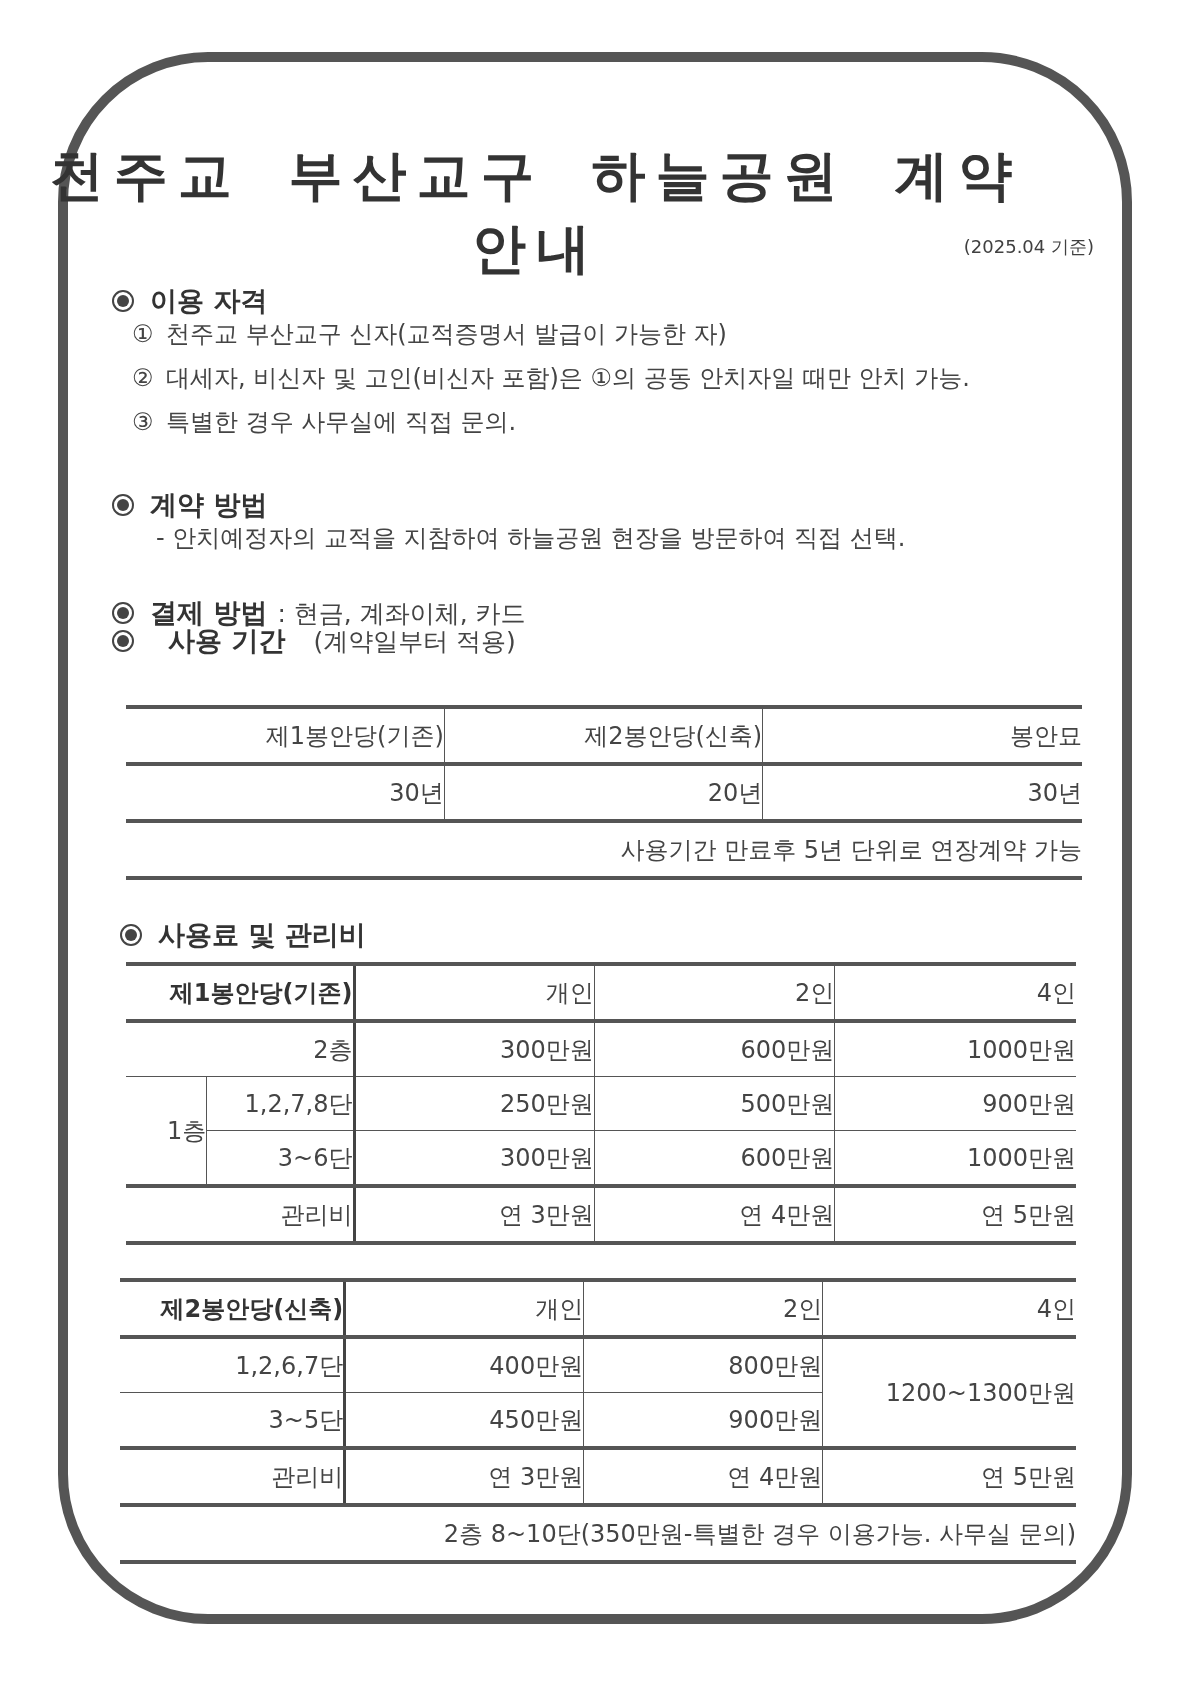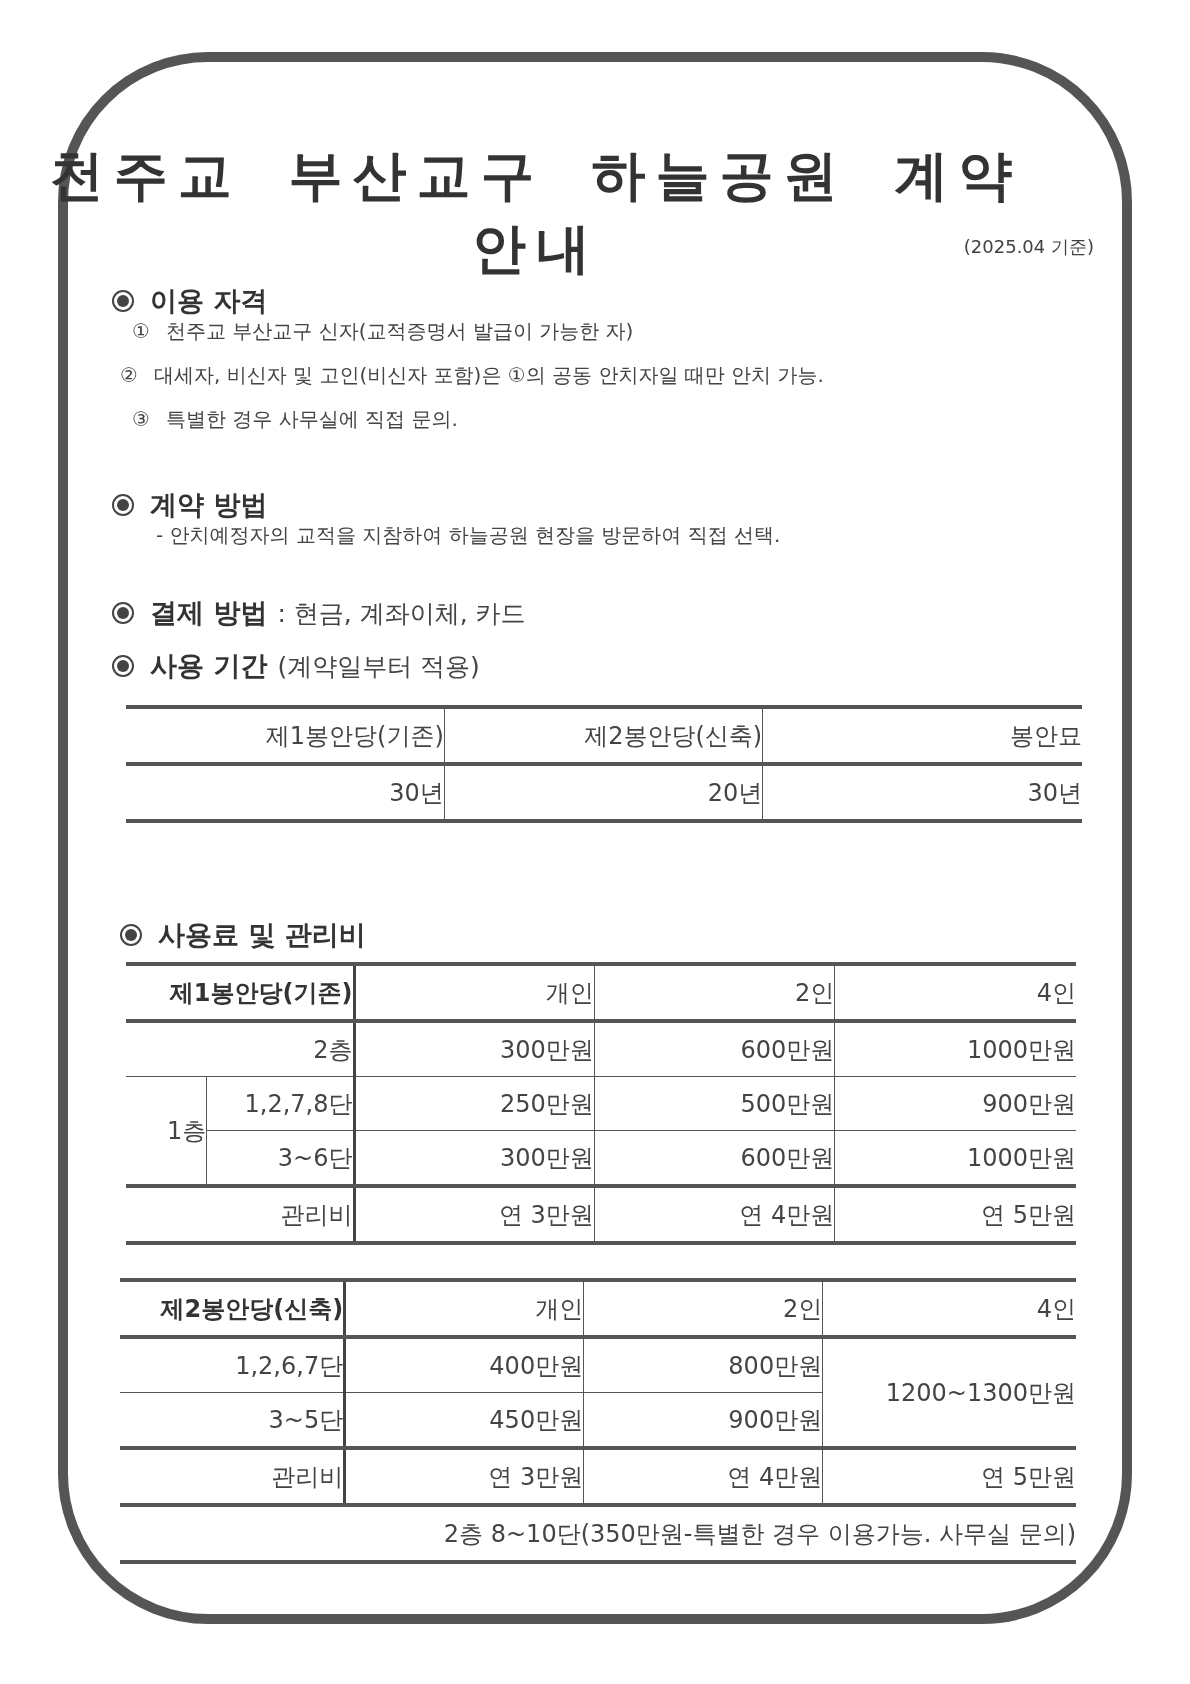--- a/index.html
+++ b/index.html
@@ -8,21 +8,21 @@
     .frame { position:absolute; left:58px; top:52px; width:1074px; height:1572px;
       border:10px solid #555; border-radius:150px; box-sizing:border-box; }
     .title { position:absolute; left:0; width:1072px; top:140px; text-align:center;
       font-size:54px; font-weight:bold; letter-spacing:10px; color:#333; word-spacing:18px; }
     .basis { position:absolute; right:96px; top:235px; font-size:18px; color:#404040; }
     .sec { position:absolute; left:112px; font-size:27px; font-weight:bold; color:#333; display:flex; align-items:center;margin-top:11px; }
     .sec .bullet { width:22px; height:22px; border:2px solid #444; border-radius:50%;
       display:inline-flex; align-items:center; justify-content:center; margin-right:16px; box-sizing:border-box; }
     .sec .bullet::after { content:""; width:12px; height:12px; border-radius:50%; background:#444; }
     .sec .plain { font-weight:normal; font-size:25px; margin-left:10px; color:#444; }
-    .line { position:absolute; left:128px; font-size:20px; color:#444; white-space:nowrap; }
+    .line { position:absolute; left:128px; font-size:24px; color:#444; white-space:nowrap; }
     .line .num { display:inline-block; width:34px; }
     table { position:absolute; border-collapse:collapse; color:#444; font-size:24px; }
     td { text-align:right; padding:0; }
     .t1 { left:126px; top:705px; width:956px; }
     .t1 td { height:53px; border-left:1.5px solid #555; }
     .t1 tr td:first-child { border-left:none; }
     .t1 tr { border-top:4px solid #555; }
     .t1 tr:last-child { border-bottom:4px solid #555; }
     .t2 { left:126px; top:962px; width:950px; }
     .t3 { left:120px; top:1278px; width:956px; }
@@ -41,56 +41,59 @@
 <div class="title">천주교 부산교구 하늘공원 계약 안내</div>
 <div class="basis">(2025.04 기준)</div>
 
 <div class="sec" style="top:272px;">
   <span class="bullet"></span>
   <span>이용 자격</span>
 </div>
 <div class="line" style="top:318px; left:132px;">
   <span class="num">①</span><span>천주교 부산교구 신자(교적증명서 발급이 가능한 자)</span>
 </div>
-<div class="line" style="top:362px; left:120px;">
+<div class="line" style="top:362px; left:132px;">
   <span class="num">②</span><span>대세자, 비신자 및 고인(비신자 포함)은 ①의 공동 안치자일 때만 안치 가능.</span>
 </div>
 <div class="line" style="top:406px; left:132px;">
   <span class="num">③</span><span>특별한 경우 사무실에 직접 문의.</span>
 </div>
 
 <div class="sec" style="top:476px;">
   <span class="bullet"></span>
   <span>계약 방법</span>
 </div>
 <div class="line" style="top:522px; left:120px;margin-left:36px;">- 안치예정자의 교적을 지참하여 하늘공원 현장을 방문하여 직접 선택.</div>
 
 <div class="sec" style="top:584px;">
   <span class="bullet"></span>
   <span>결제 방법</span>
   <span class="plain">: 현금, 계좌이체, 카드</span>
 </div>
 
-<div class="sec" style="top:637px;">
+<div class="sec" style="top:612px;gap:18px;">
   <span class="bullet"></span>
   <span>사용 기간</span>
   <span class="plain">(계약일부터 적용)</span>
 </div>
 
 <table class="t1">
   <tbody>
       <tr>
     <td style="width:33.3%">제1봉안당(기존)</td>
     <td style="width:33.3%">제2봉안당(신축)</td>
     <td>봉안묘</td>
   </tr>
   <tr>
     <td>30년</td>
     <td>20년</td>
     <td>30년</td>
+  </tr>
+  <tr>
+    <td colspan="3">사용기간 만료후 5년 단위로 연장계약 가능</td>
   </tr>
 </tbody>
   </table>
 
 <div class="sec" style="top:906px; left:120px;">
   <span class="bullet"></span>
   <span>사용료 및 관리비</span>
 </div>
 
 <table class="t2">

